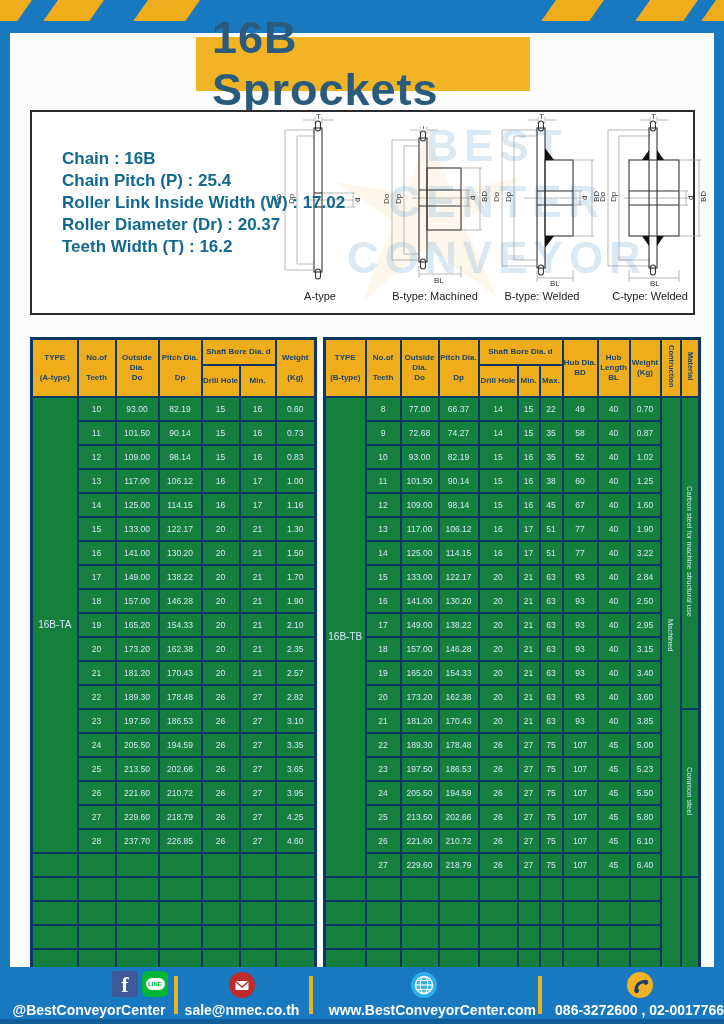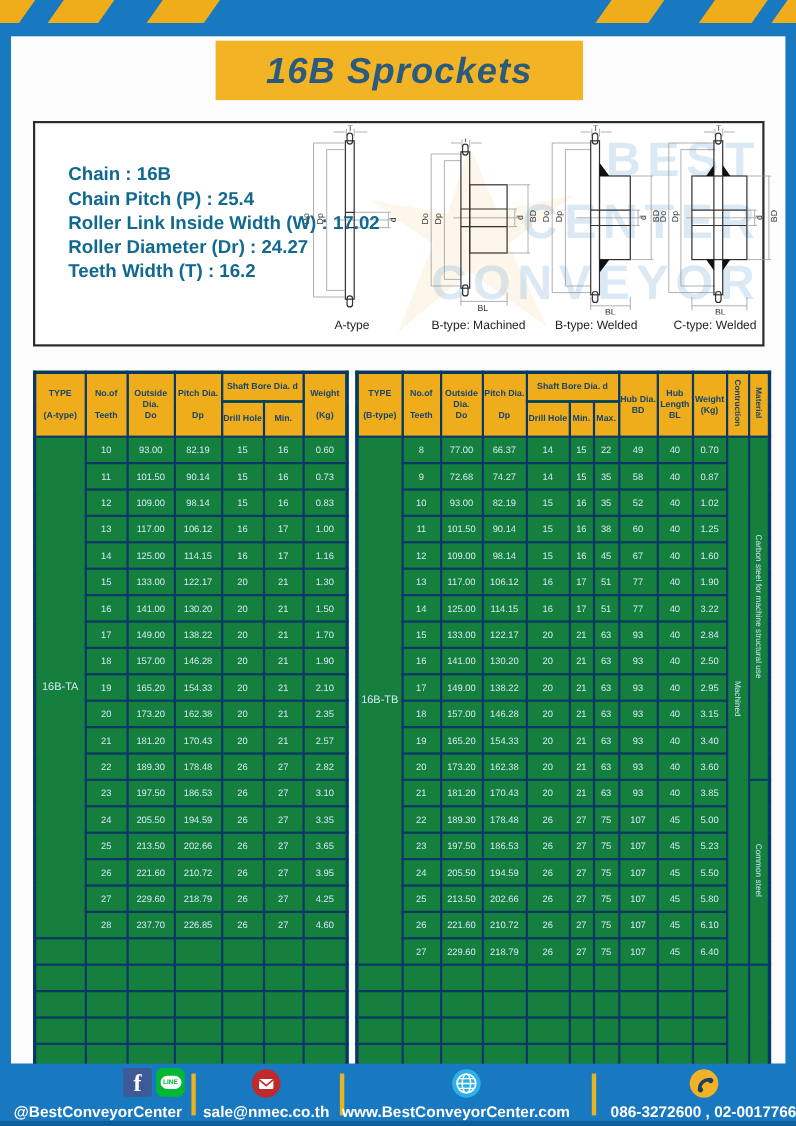--- a/index.html
+++ b/index.html
@@ -4,27 +4,27 @@
 <style>
   html,body{margin:0;padding:0;}
   body{width:724px;height:1024px;position:relative;background:#1878c0;overflow:hidden;
        font-family:"Liberation Sans", sans-serif;}
   
   .stripe{position:absolute;top:0;height:21px;background:#f0ad1b;transform:skewX(-35deg);transform-origin:top left;}
   
   .content{position:absolute;left:10px;top:33px;width:704px;height:934px;background:#fcfcfd;}
   .title-box{position:absolute;left:186px;top:4px;width:334px;height:54px;background:#f2b425;
              display:flex;align-items:center;justify-content:center;}
-  .title-box h1{margin:16px;font-size:33px;font-weight:bold;color:#2b5b7c;letter-spacing:1px;font-style:italic;}
+  .title-box h1{margin:16px;font-size:45px;font-weight:bold;color:#2b5b7c;letter-spacing:1px;}
   
   .spec-box{position:absolute;left:20px;top:77px;width:665px;height:205px;background:#ffffff;
             border:2px solid #2b2b2b;box-sizing:border-box;}
   .spec-lines{position:absolute;left:30px;top:36px;z-index:2;}
   .spec-lines div{font-size:17px;font-weight:bold;color:#11698f;line-height:22px;white-space:nowrap;}
-  .watermark{position:absolute;left:270px;top:6px;width:390px;z-index:0;text-align:right;
+  .watermark{position:absolute;left:270px;top:6px;width:390px;z-index:0;text-align:center;
              font-weight:bold;color:rgba(125,175,215,0.28);font-size:44px;line-height:56px;letter-spacing:6px;}
   .wm-logo{position:absolute;left:300px;top:10px;z-index:0;opacity:0.45;}
   .fig{position:absolute;z-index:1;}
   .fig-caption{position:absolute;z-index:2;font-size:11px;color:#222;text-align:center;}
   .fig svg text{font-size:8px;fill:#333;font-family:"Liberation Sans",sans-serif;}
   
   .tbl-wrap{position:absolute;top:304px;}
   #wrapA{left:20px;} #wrapB{left:313px;}
   table{border-collapse:collapse;table-layout:fixed;background:#15803d;border:3px solid #0b3766;}
   th,td{border:2px solid #0b3766;text-align:center;vertical-align:middle;padding:0;overflow:hidden;}
@@ -72,21 +72,21 @@
     <div class="watermark">
       <div>BEST</div>
       <div>CENTER</div>
       <div>CONVEYOR</div>
     </div>
 
     <div class="spec-lines">
       <div>Chain : 16B</div>
       <div>Chain Pitch (P) : 25.4</div>
       <div>Roller Link Inside Width (W) : 17.02</div>
-      <div>Roller Diameter (Dr) : 24.27</div>
+      <div>Roller Diameter (Dr) : 20.37</div>
       <div>Teeth Width (T) : 16.2</div>
     </div>
 
     <div class="fig" style="left:233px;top:2px;">
       <svg width="110" height="172" viewBox="0 0 110 172">
         <g stroke="#999" stroke-width="0.7">
           <line x1="20" y1="16" x2="48" y2="16"></line>
             <line x1="20" y1="156" x2="48" y2="156"></line>
           <line x1="32" y1="22" x2="48" y2="22"></line>
             <line x1="32" y1="150" x2="48" y2="150"></line>
@@ -867,21 +867,21 @@
   <div class="ficon" style="left:410px;">
     <svg width="28" height="28" viewBox="0 0 28 28">
       <circle cx="14" cy="14" r="13" fill="#2bb0e8"></circle>
       <circle cx="14" cy="14" r="8.5" stroke="#ffffff" stroke-width="1.5" fill="none"></circle>
       <ellipse cx="14" cy="14" rx="3.8" ry="8.5" stroke="#ffffff" stroke-width="1.3" fill="none"></ellipse>
       <line x1="5.5" y1="14" x2="22.5" y2="14" stroke="#ffffff" stroke-width="1.3"></line>
       <line x1="7" y1="9.5" x2="21" y2="9.5" stroke="#ffffff" stroke-width="1.1"></line>
       <line x1="7" y1="18.5" x2="21" y2="18.5" stroke="#ffffff" stroke-width="1.1"></line>
     </svg>
   </div>
-  <div class="ftext" style="left:311px;width:225px;text-align:left;">www.BestConveyorCenter.com</div>
+  <div class="ftext" style="left:311px;width:225px;text-align:right;">www.BestConveyorCenter.com</div>
 
   <div class="ficon" style="left:626px;">
     <svg width="28" height="28" viewBox="0 0 28 28">
       <circle cx="14" cy="14" r="13" fill="#f0b226"></circle>
       <g transform="rotate(-42 14 14)">
         <path d="M7.5 15.5 A8 8 0 0 1 20.5 15.5" stroke="#1d3f63" stroke-width="3.2" fill="none" stroke-linecap="round"></path>
         <circle cx="7.8" cy="16" r="2.4" fill="#1d3f63"></circle>
         <circle cx="20.2" cy="16" r="2.4" fill="#1d3f63"></circle>
       </g>
     </svg>

